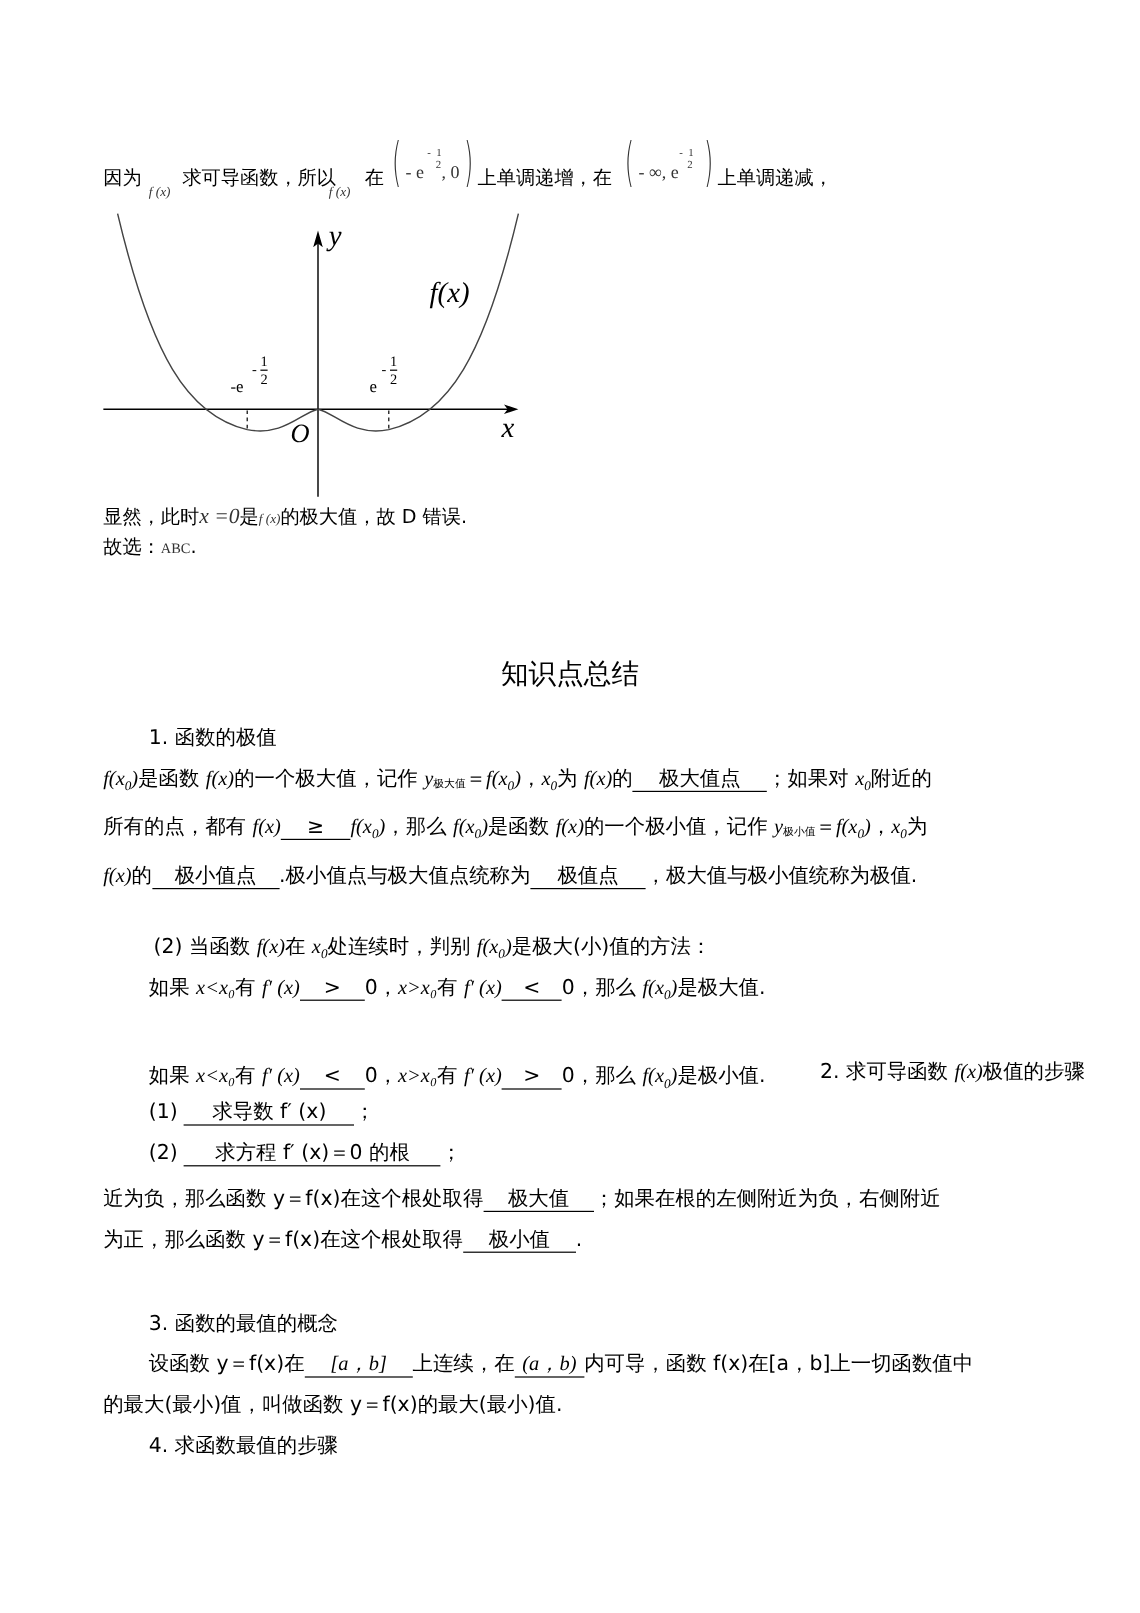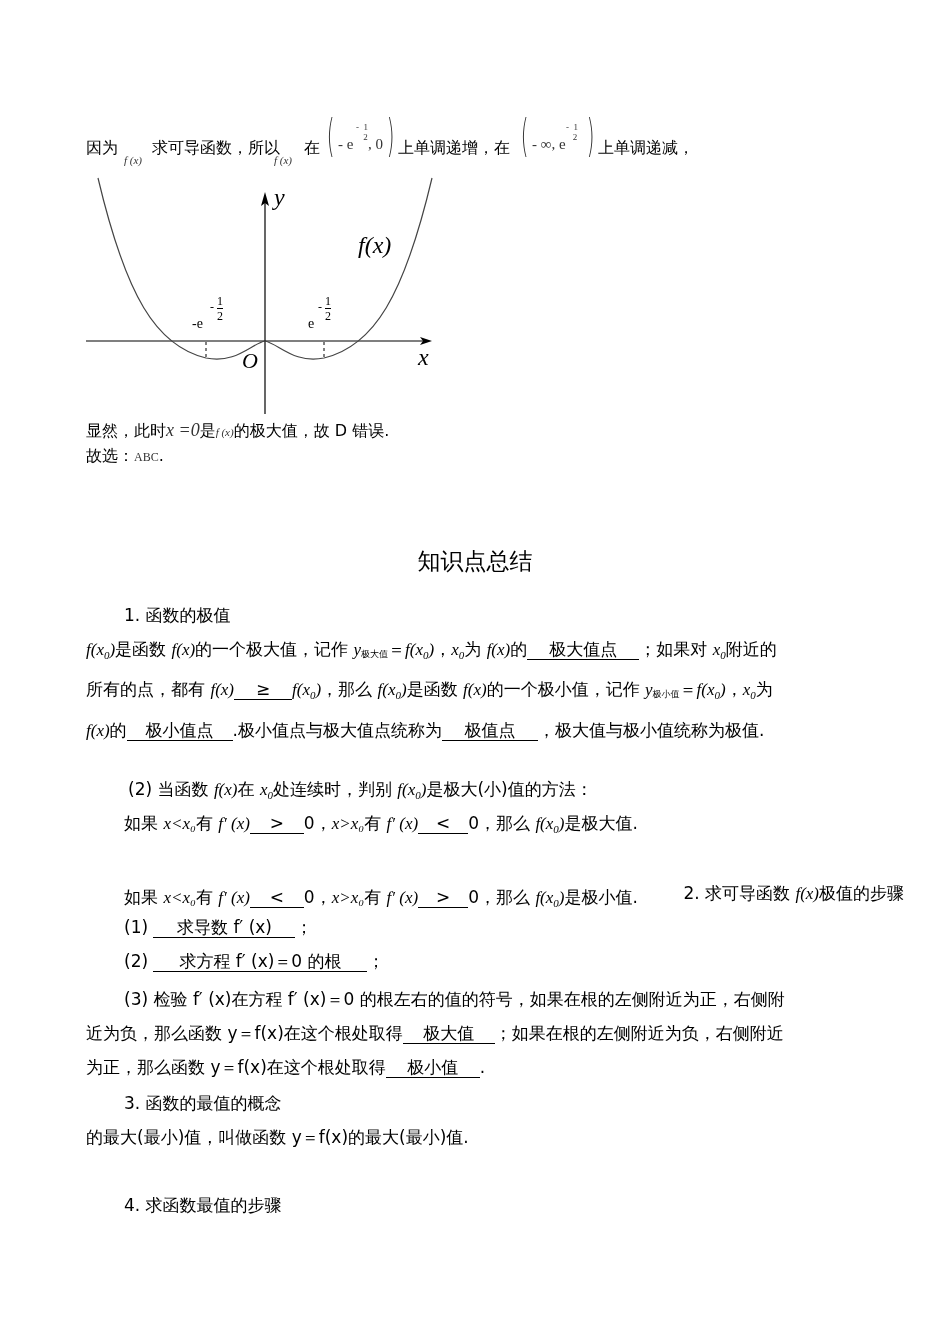--- a/index.html
+++ b/index.html
@@ -126,27 +126,29 @@
 <div class="p body-text" style="top:876px;left:124px;text-align:right;">
   <span>2. 求可导函数 </span><span class="it">f(x)</span><span>极值的步骤</span>
 </div>
 <div class="p body-text" style="top:910px;left:124px;">
   <span>(1) </span><span class="u" style="width:142px;">求导数 f′ (x)</span><span>；</span>
 </div>
 <div class="p body-text" style="top:944px;left:124px;">
   <span>(2) </span><span class="u" style="width:214px;">求方程 f′ (x)＝0 的根</span><span>；</span>
 </div>
 <div class="p body-text" style="top:982px;">
-  <div style="padding-left:38px;">(3) 检验 f′ (x)在方程 f′ (x)＝0 的根左右的值的符号，如果在根的左侧附近为正，右侧附</div>
   <div>
     <span>近为负，那么函数 y＝f(x)在这个根处取得</span><span class="u" style="width:92px;">极大值</span><span>；如果在根的左侧附近为负，右侧附近</span>
   </div>
   <div>
     <span>为正，那么函数 y＝f(x)在这个根处取得</span><span class="u" style="width:94px;">极小值</span><span>.</span>
   </div>
 </div>
 
 <div class="p body-text" style="top:1086px;left:124px;">3. 函数的最值的概念</div>
 <div class="p body-text" style="top:1120px;">
+  <div style="padding-left:38px;">
+    <span>设函数 y＝f(x)在</span><span class="u it" style="width:90px;">[a，b]</span><span>上连续，在</span><span class="u it" style="width:58px;">(a，b)</span><span>内可导，函数 f(x)在[a，b]上一切函数值中</span>
+  </div>
   <div>的最大(最小)值，叫做函数 y＝f(x)的最大(最小)值.</div>
 </div>
 
 <div class="p body-text" style="top:1188px;left:124px;">4. 求函数最值的步骤</div>
 
 </body></html>

